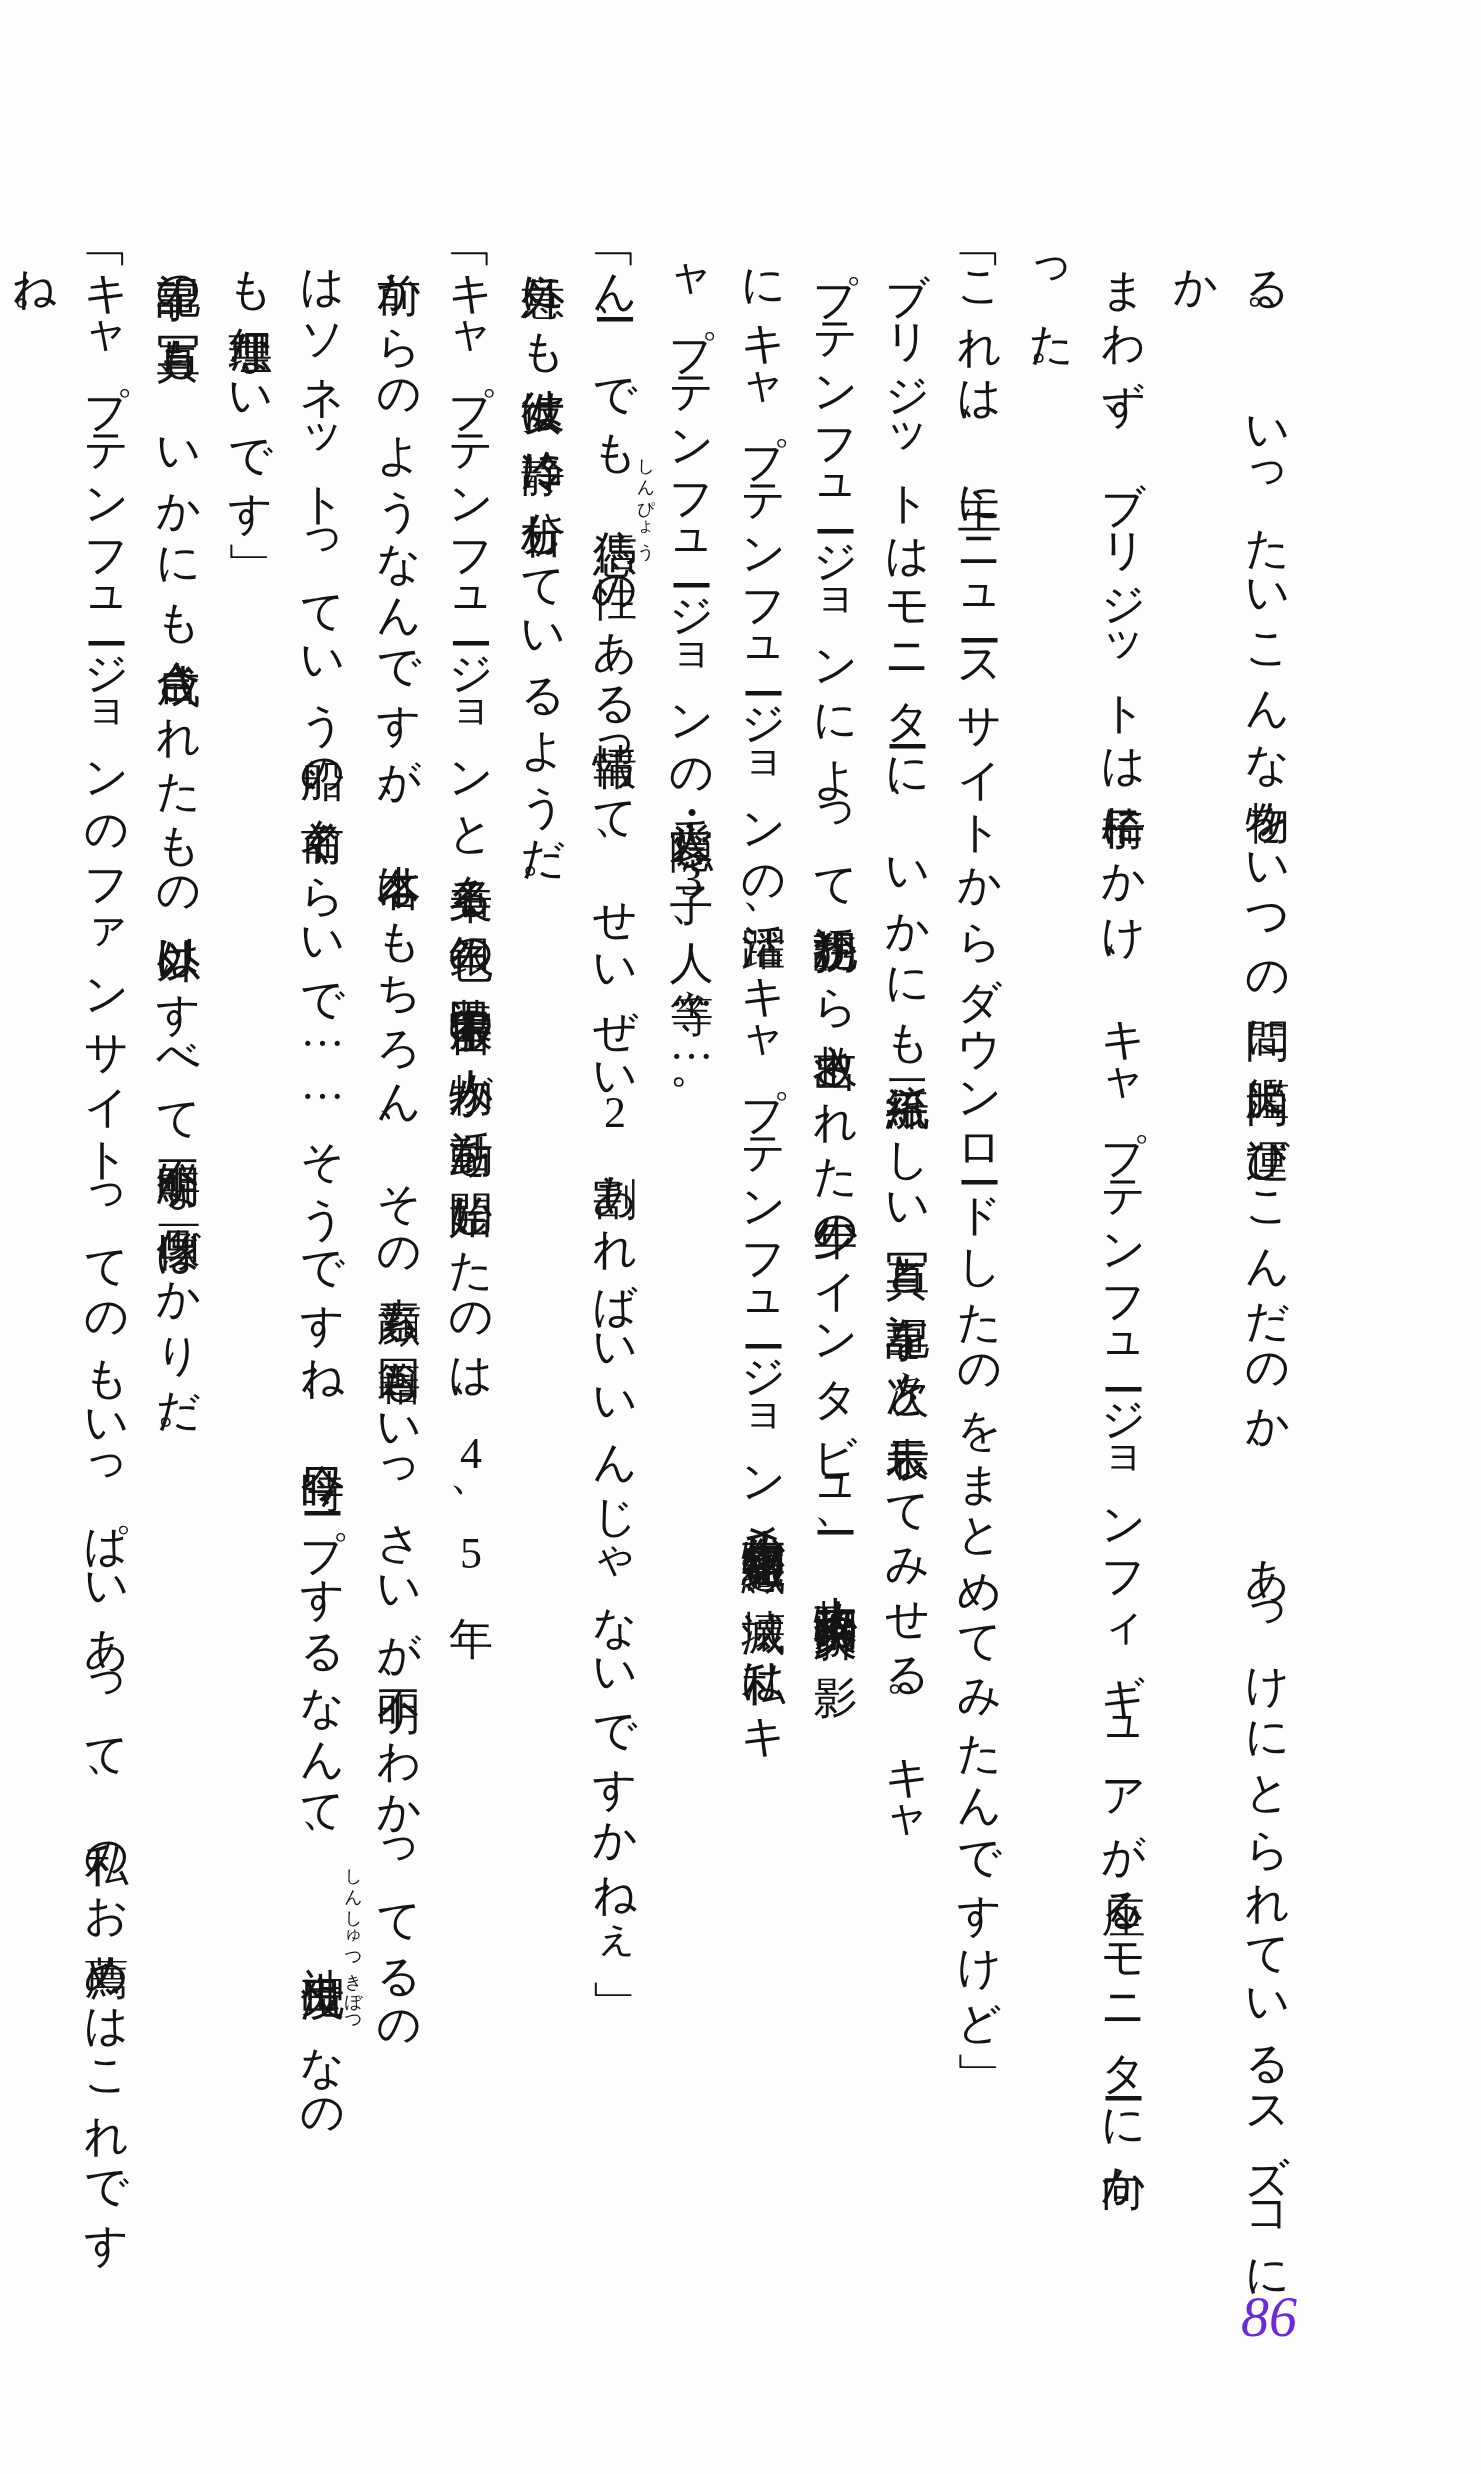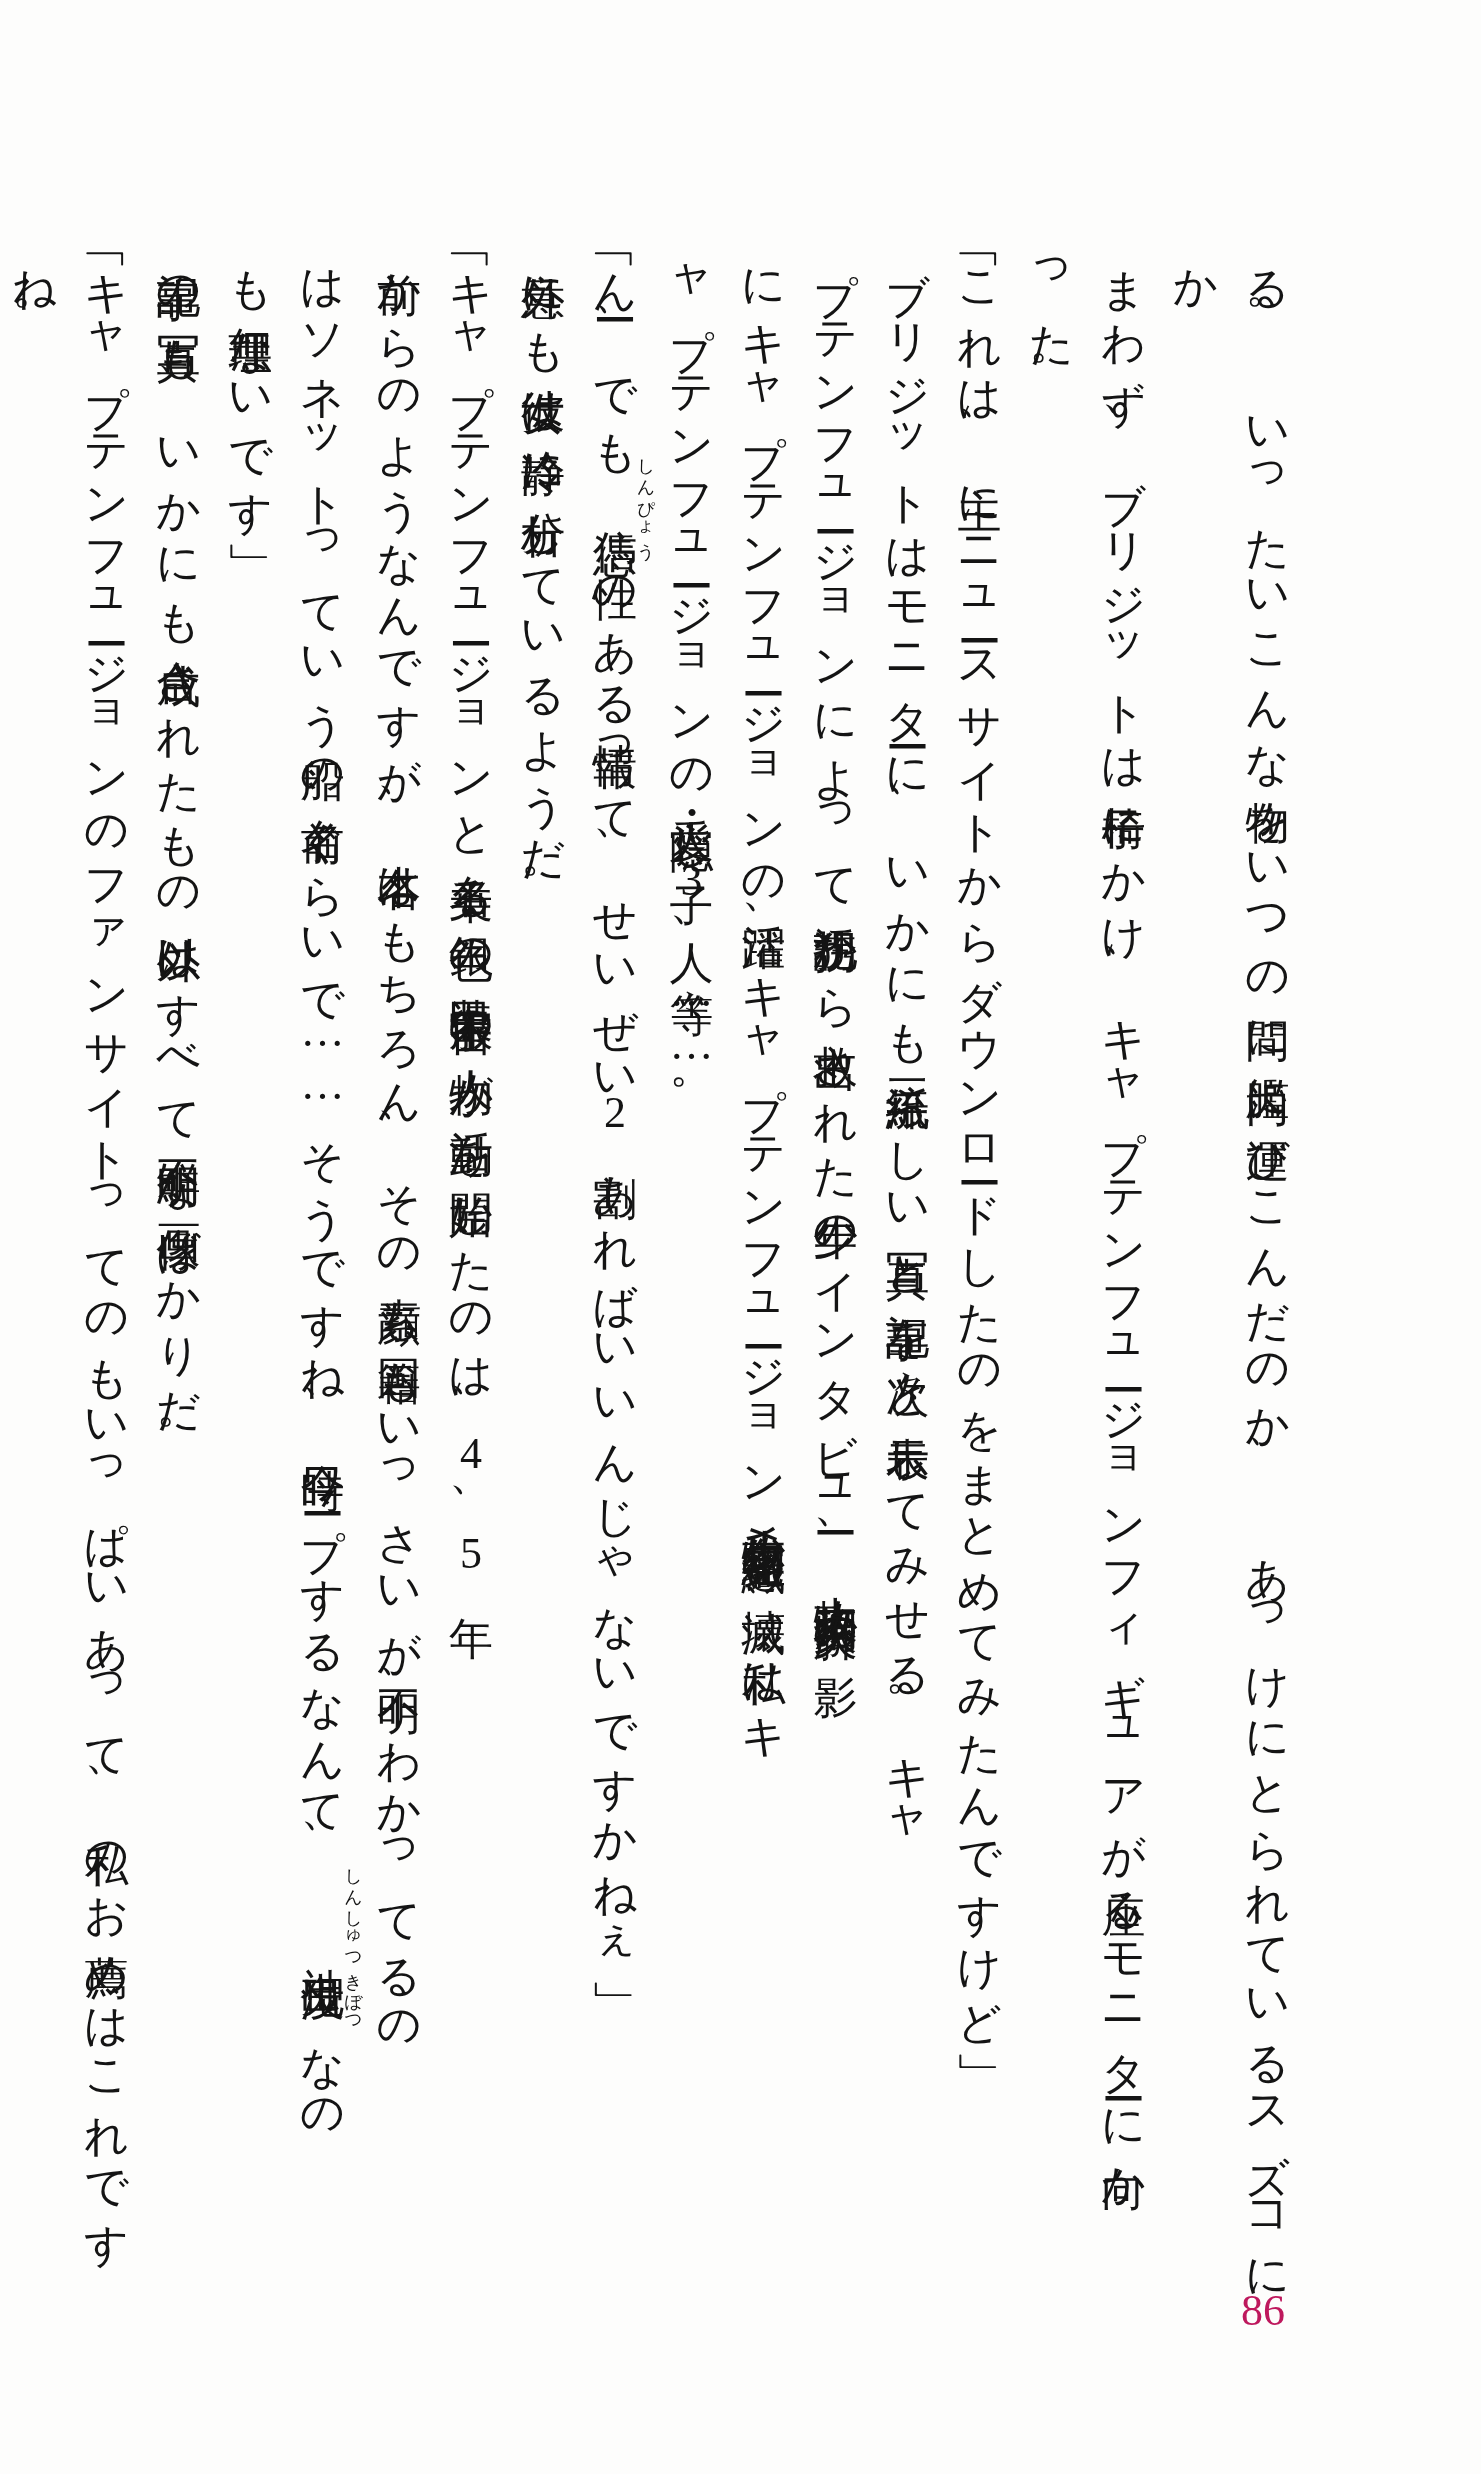--- a/index.html
+++ b/index.html
@@ -38,22 +38,23 @@
   ruby rt {
     font-size: 17.6px;
     letter-spacing: 0.9px;
     color: #141414;
     text-orientation: upright;
   }
   .page-number {
     position: absolute;
     left: 1241px;
     top: 2285px;
-    font-size: 44px;
-    color: #be185d;
+    font-size: 56px;
+    font-style: italic;
+    color: #6d28d9;
     font-family: "Liberation Serif", serif;
   }
 </style>
 </head>
 <body>
 
 <div class="page">
 
   <div class="text-block" lang="ja">
 

